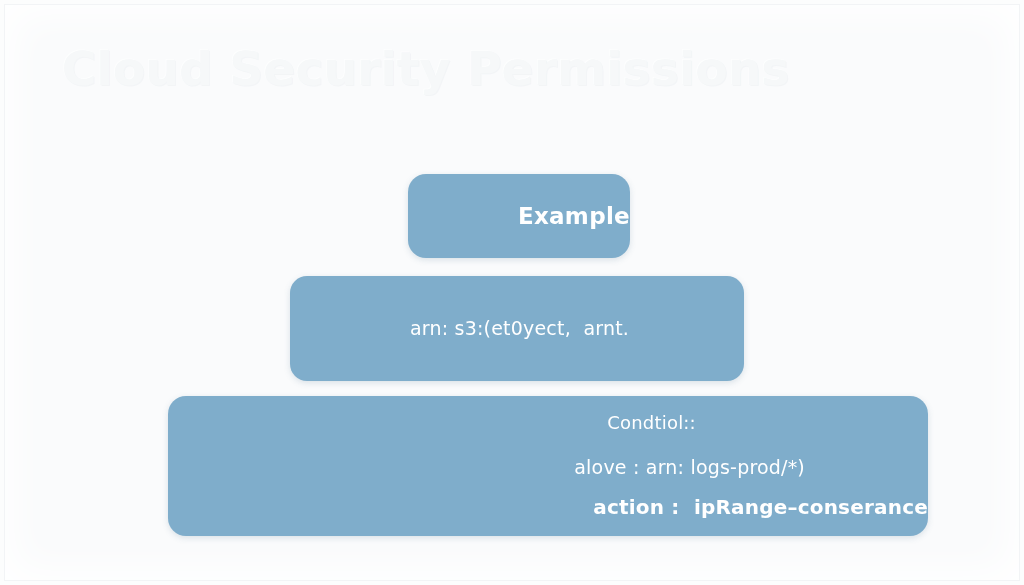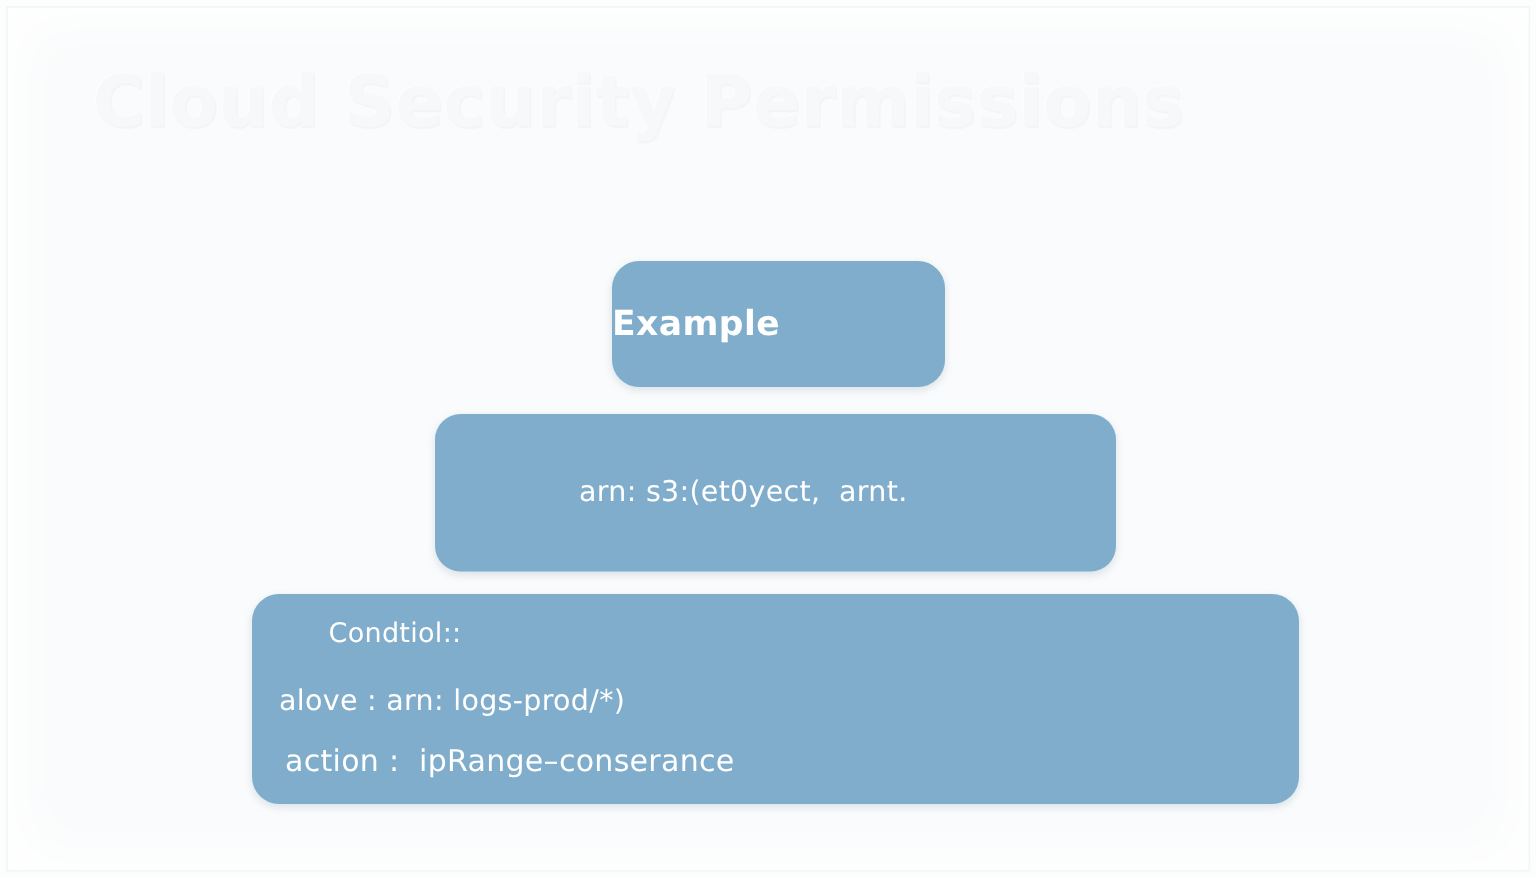--- a/index.html
+++ b/index.html
@@ -51,21 +51,21 @@
 
   
   .block {
     position: absolute;
     background: #7fadcb;
     border-radius: 16px;
     box-sizing: border-box;
     box-shadow: 0 2px 6px rgba(70,110,140,0.18);
     display: flex;
     flex-direction: column;
-    align-items: flex-start;
+    align-items: flex-end;
     justify-content: center;
     color: #ffffff;
   }
 
   #block-top {
     left: 408px;
     top: 174px;
     width: 222px;
     height: 84px;
     border-radius: 18px;
@@ -76,36 +76,36 @@
     font-weight: 700;
     letter-spacing: 0.3px;
   }
 
   #block-middle {
     left: 290px;
     top: 276px;
     width: 454px;
     height: 105px;
     border-radius: 17px;
-    padding-left: 96px;
+    padding-left: 120px;
     align-items: flex-start;
     justify-content: center;
   }
 
   #block-middle .line {
     font-size: 19px;
     line-height: 29px;
     letter-spacing: 0.2px;
     white-space: pre;
   }
 
   #block-bottom {
     left: 168px;
     top: 396px;
-    width: 698px;
+    width: 760px;
     height: 140px;
     border-radius: 18px;
     justify-content: center;
   }
 
   #block-bottom .bot-group {
     display: flex;
     flex-direction: column;
     align-items: flex-start;
     margin-left: 18px;
@@ -125,22 +125,23 @@
     letter-spacing: 0.2px;
     white-space: pre;
     margin-top: 22px;
   }
 
   #block-bottom .line-action {
     font-size: 20px;
     line-height: 26px;
     letter-spacing: 0.2px;
     margin-top: 15px;
-    margin-left: 4px;
+    margin-left: 19px;
     white-space: pre;
+    font-weight: bold;
   }
 </style>
 </head>
 <body>
 
 <div id="canvas">
 
   <div id="frame"></div>
 
   <div id="title">Cloud Security Permissions</div>

